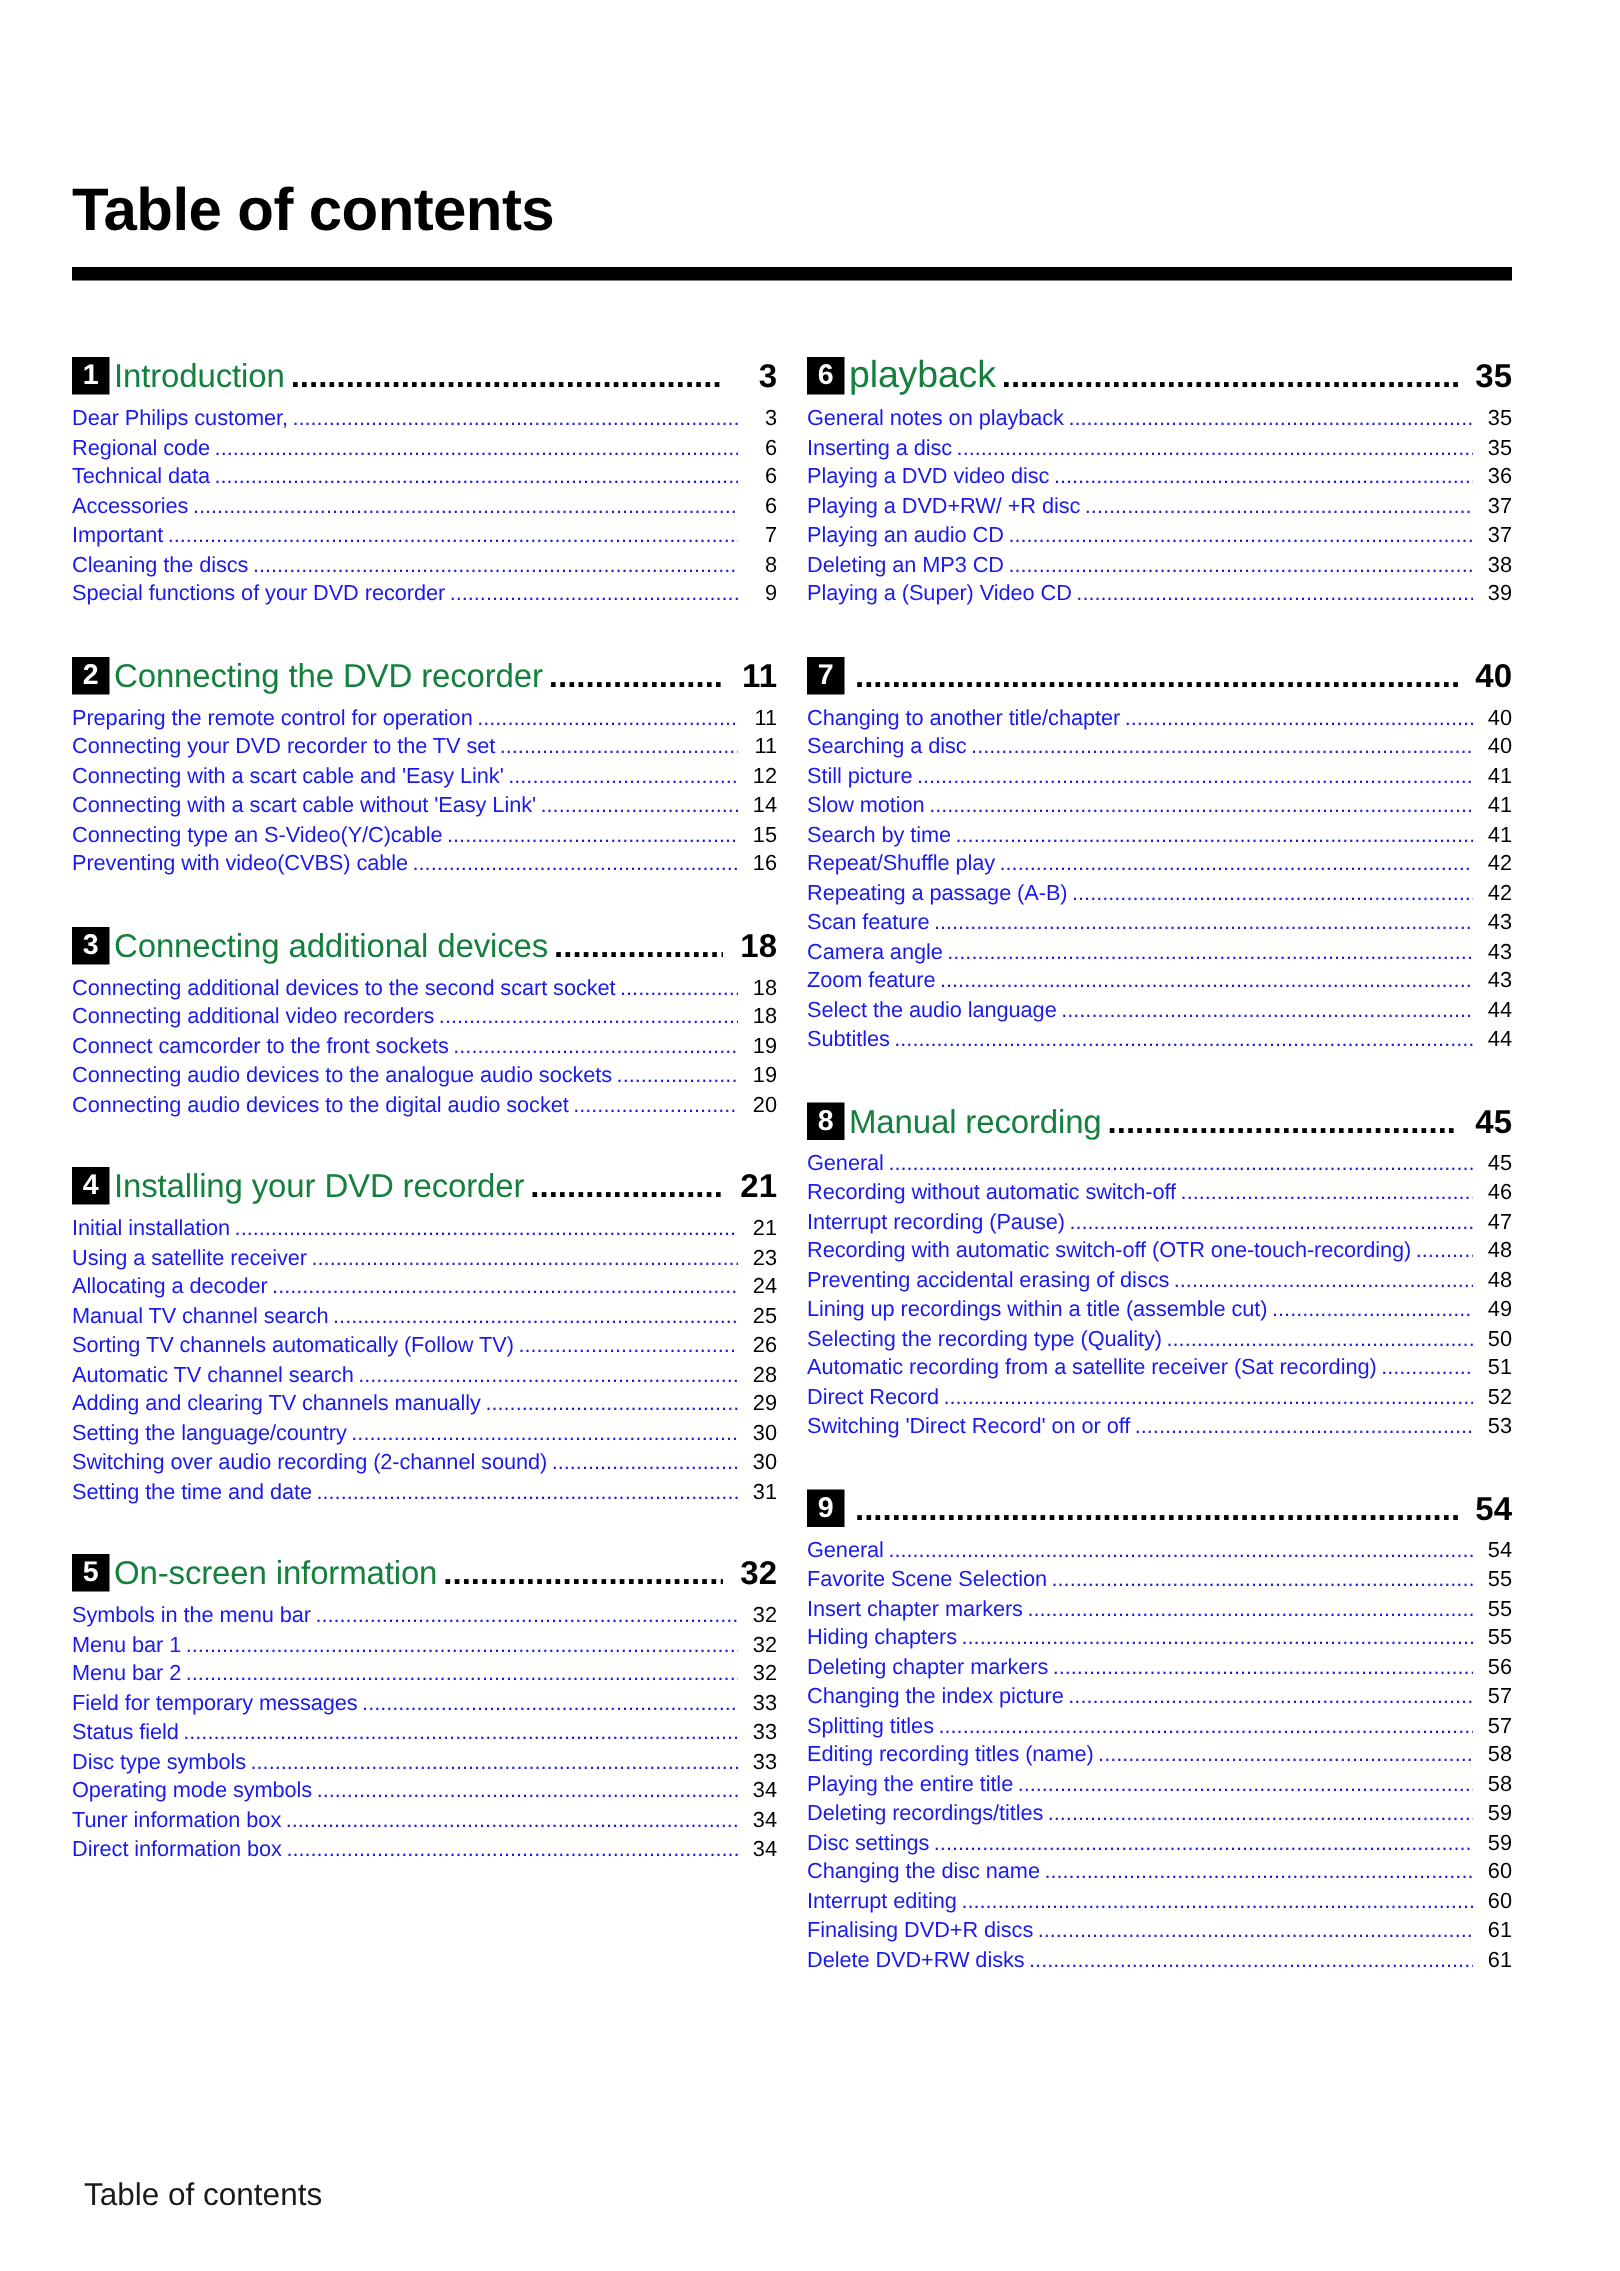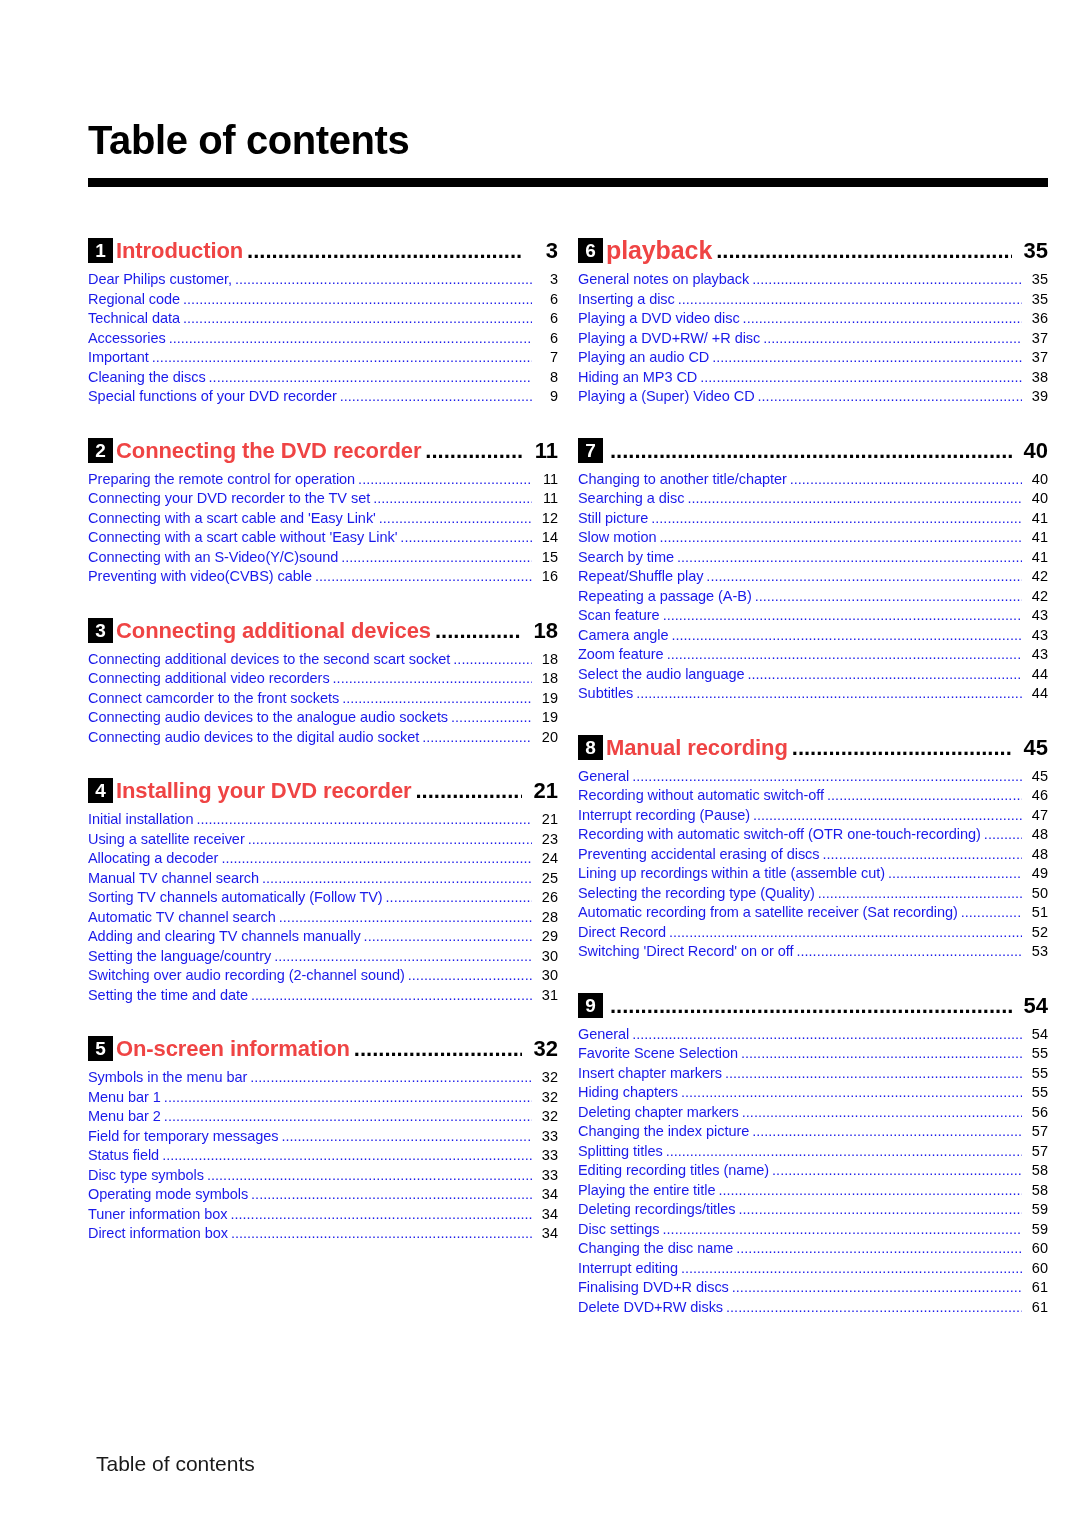--- a/index.html
+++ b/index.html
@@ -11,21 +11,20 @@
     width: 1080px;
     height: 1514px;
     position: relative;
     font-family: "Liberation Sans", sans-serif;
     -webkit-font-smoothing: antialiased;
   }
 
   .page {
     position: absolute;
     inset: 0;
-    margin-left: 40px;
   }
 
   
   .page-title {
     position: absolute;
     left: 48px;
     top: 120px;
     font-size: 40px;
     font-weight: bold;
     color: #000000;
@@ -73,22 +72,22 @@
     font-size: 19px;
     font-weight: bold;
     line-height: 25px;
     text-align: center;
     margin-right: 3px;
     font-family: "Liberation Sans", sans-serif;
   }
   .sec-title {
     flex: 0 0 auto;
     font-size: 22px;
-    font-weight: bold;
-    color: #ef4444;
+    font-weight: normal;
+    color: #15803d;
     line-height: 25px;
     white-space: nowrap;
     letter-spacing: -0.1px;
   }
   .sec-title.small {
     font-size: 25px;
   }
   .sec-dots {
     flex: 1 1 auto;
     overflow: hidden;
@@ -230,21 +229,21 @@
               <span class="entry-label">Connecting with a scart cable and 'Easy Link'</span>
               <span class="entry-dots">............................................................................................................................................</span>
               <span class="entry-page">12</span>
             </div>
             <div class="entry">
               <span class="entry-label">Connecting with a scart cable without 'Easy Link'</span>
               <span class="entry-dots">............................................................................................................................................</span>
               <span class="entry-page">14</span>
             </div>
             <div class="entry">
-              <span class="entry-label">Connecting with an S-Video(Y/C)sound</span>
+              <span class="entry-label">Connecting type an S-Video(Y/C)cable</span>
               <span class="entry-dots">............................................................................................................................................</span>
               <span class="entry-page">15</span>
             </div>
             <div class="entry">
               <span class="entry-label">Preventing with video(CVBS) cable</span>
               <span class="entry-dots">............................................................................................................................................</span>
               <span class="entry-page">16</span>
             </div>
           </div>
         </div>
@@ -430,21 +429,21 @@
               <span class="entry-label">Playing a DVD+RW/ +R disc</span>
               <span class="entry-dots">............................................................................................................................................</span>
               <span class="entry-page">37</span>
             </div>
             <div class="entry">
               <span class="entry-label">Playing an audio CD</span>
               <span class="entry-dots">............................................................................................................................................</span>
               <span class="entry-page">37</span>
             </div>
             <div class="entry">
-              <span class="entry-label">Hiding an MP3 CD</span>
+              <span class="entry-label">Deleting an MP3 CD</span>
               <span class="entry-dots">............................................................................................................................................</span>
               <span class="entry-page">38</span>
             </div>
             <div class="entry">
               <span class="entry-label">Playing a (Super) Video CD</span>
               <span class="entry-dots">............................................................................................................................................</span>
               <span class="entry-page">39</span>
             </div>
           </div>
         </div>

